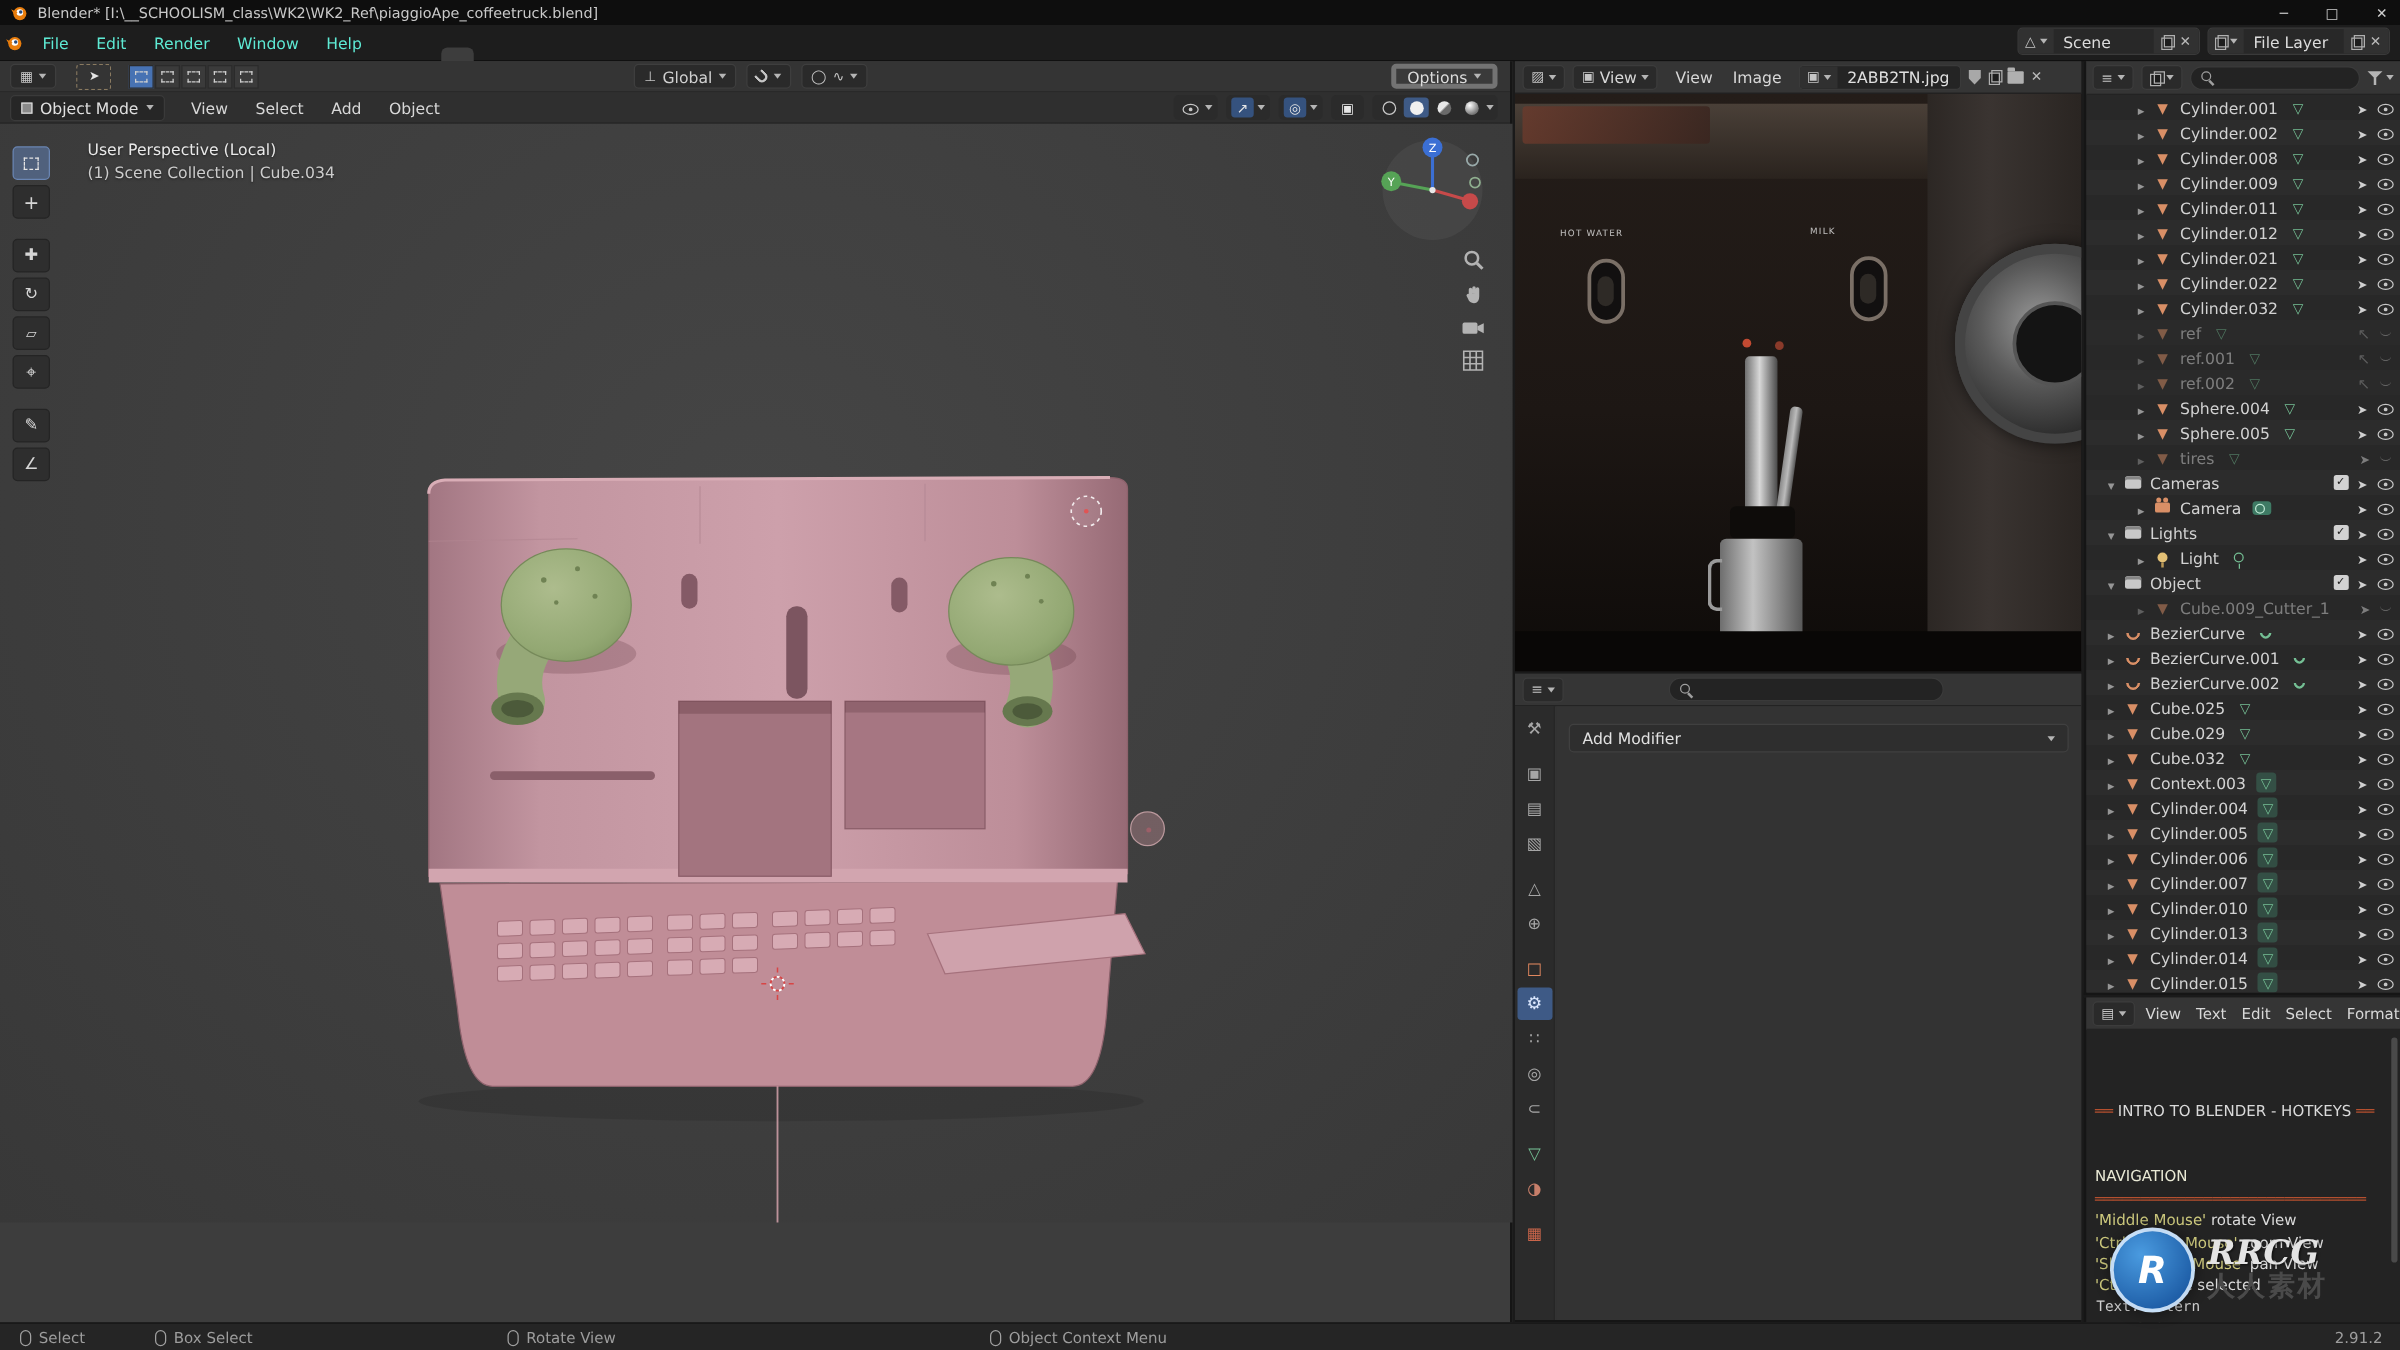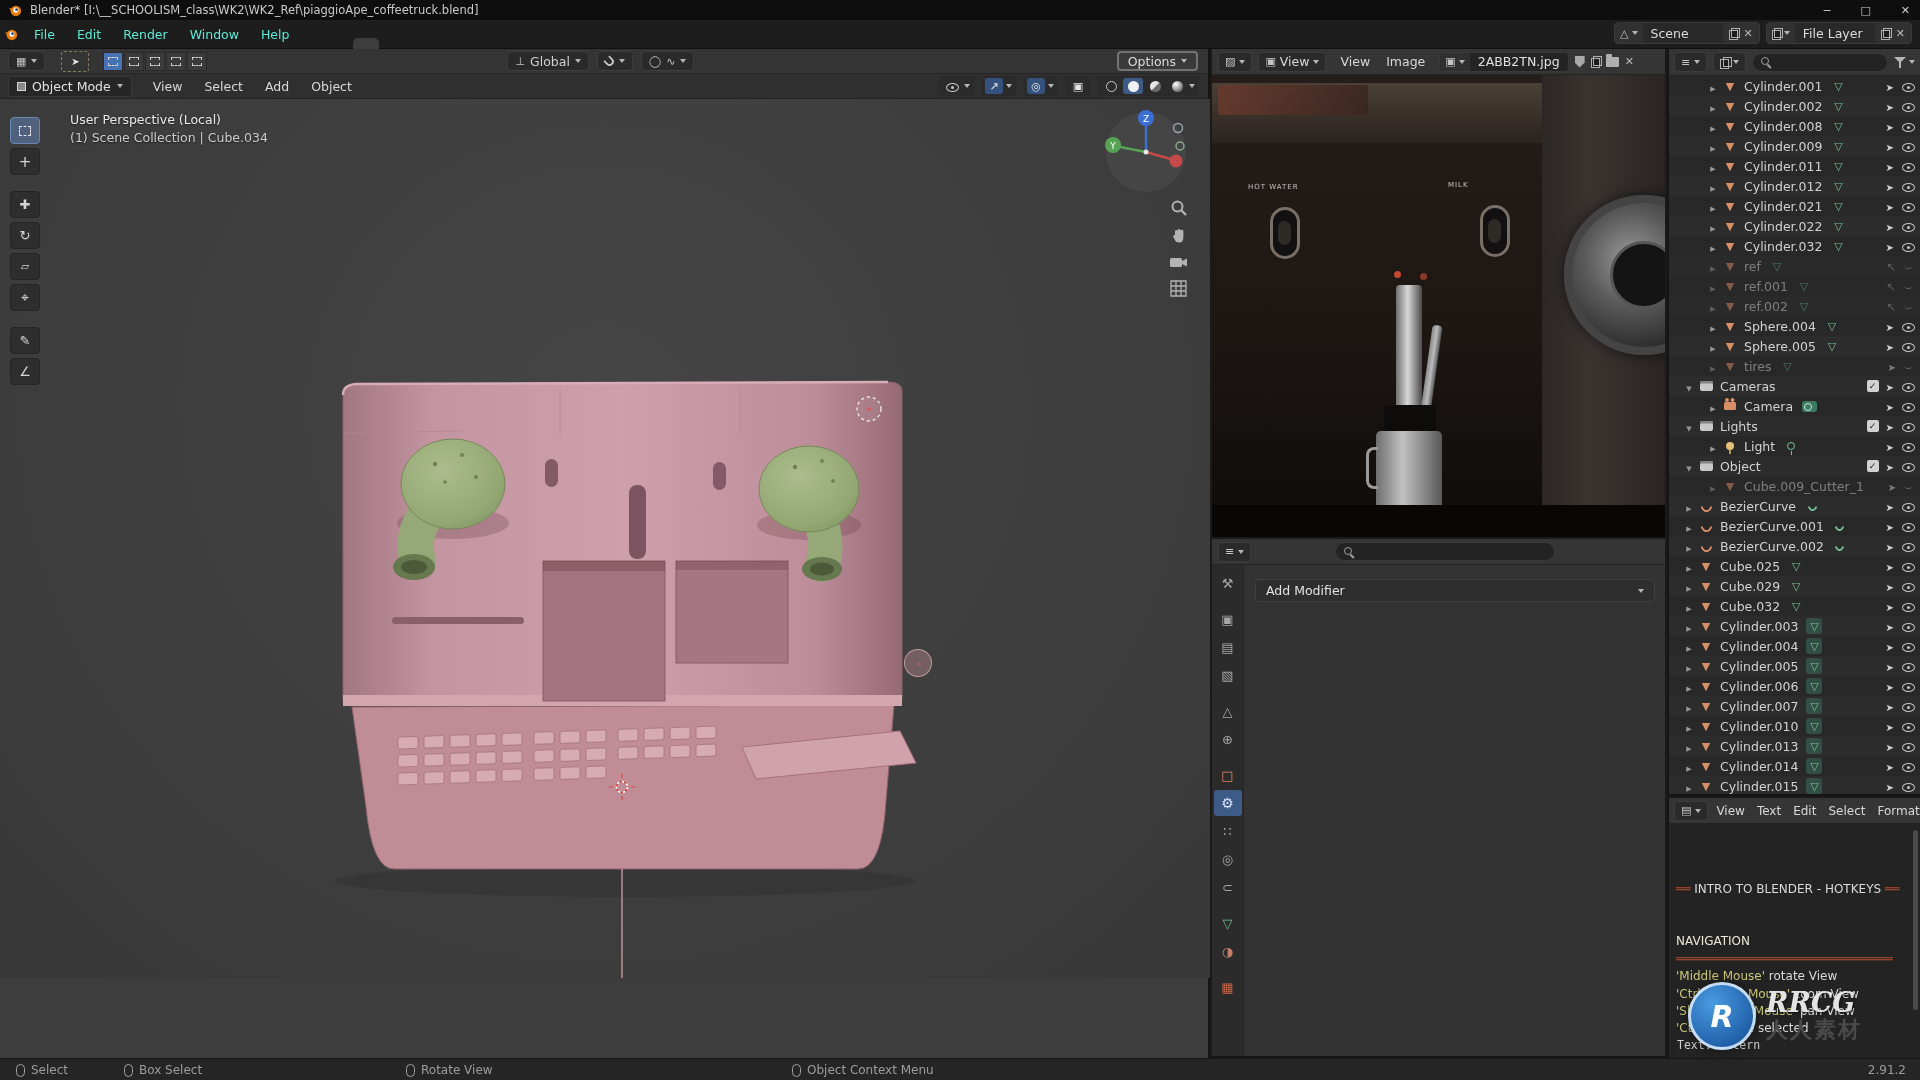--- a/index.html
+++ b/index.html
@@ -46,21 +46,21 @@
   .eye::after{content:"";position:absolute;left:5.5px;top:6px;width:3px;height:3px;background:#c6c6c6;border-radius:50%;}
   .eyec{width:12px;height:12px;position:relative;display:inline-block;}
   .eyec::before{content:"";position:absolute;left:1px;top:3px;width:9px;height:6px;border-bottom:1.6px solid #9a9a9a;border-radius:0 0 7px 7px;}
 
   
   .viewport{position:absolute;left:0;top:49px;width:1210px;height:1009px;background:#3d3d3d;border-right:2px solid #151515;}
   .rowA{position:absolute;left:0;top:0;width:100%;height:25px;background:#343434;border-bottom:1px solid #262626;display:flex;align-items:center;}
   .rowB{position:absolute;left:0;top:25px;width:100%;height:25px;background:#2f2f2f;border-bottom:1px solid #222;display:flex;align-items:center;}
   .vpcanvas{position:absolute;left:0;top:50px;width:1210px;height:879px;background:radial-gradient(ellipse at 50% 35%,#454545 0%,#3e3e3e 55%,#383838 100%);overflow:hidden;}
   .pill{display:flex;align-items:center;gap:5px;background:#2a2a2a;border:1px solid #3e3e3e;border-radius:4px;height:20px;padding:0 7px;}
-  .btnflat{display:flex;align-items:center;gap:5px;background:#3a3a3a;border:2px solid #737373;border-radius:4px;height:20px;padding:0 9px;color:#dcdcdc;}
+  .btnflat{display:flex;align-items:center;gap:5px;background:#3a3a3a;border:4px solid #737373;border-radius:4px;height:20px;padding:0 9px;color:#dcdcdc;}
   .seltiles{display:flex;gap:1px;margin-left:14px;}
   .stile{width:20px;height:19px;background:#3b3b3b;border:1px solid #2b2b2b;display:flex;align-items:center;justify-content:center;}
   .stile i{width:10px;height:9px;border:1px dashed #cfcfcf;display:block;}
   .stile.on{background:#4772b3;}
   .toolprev{width:28px;height:21px;border:1px dashed #8a7a60;border-radius:3px;margin-left:16px;display:flex;align-items:center;justify-content:center;color:#e6e6e6;font-size:10px;}
   .magnet{width:9px;height:9px;border:2.6px solid #c6c6c6;border-bottom:none;border-radius:6px 6px 0 0;transform:rotate(135deg);display:inline-block;}
   .hmenu{padding:3px 11px;color:#d8d8d8;}
   .modepill{display:flex;align-items:center;gap:6px;background:#262626;border:1px solid #3a3a3a;border-radius:4px;height:21px;padding:0 8px;margin-left:8px;color:#e0e0e0;}
   .modepill .sq{width:9px;height:9px;border:1.4px solid #d8d8d8;background:#8a8a8a;}
   .vph-right{margin-left:auto;display:flex;align-items:center;gap:7px;margin-right:10px;}
@@ -1052,21 +1052,21 @@
             <span class="sel"></span>
             <span class="eye"></span>
 
           </span>
         </div>
         <div class="ol-row eyespot i0 t-mesh d-mesh r-ae teal">
           <span class="exp"></span>
           <span class="oli">
             <i></i>
           </span>
-          <span class="ol-name">Cylinder.003</span>
+          <span class="ol-name">Context.003</span>
           <span class="oldata">
             <i></i>
           </span>
           <span class="ol-right">
 
             <span class="sel"></span>
             <span class="eye"></span>
 
           </span>
         </div>

